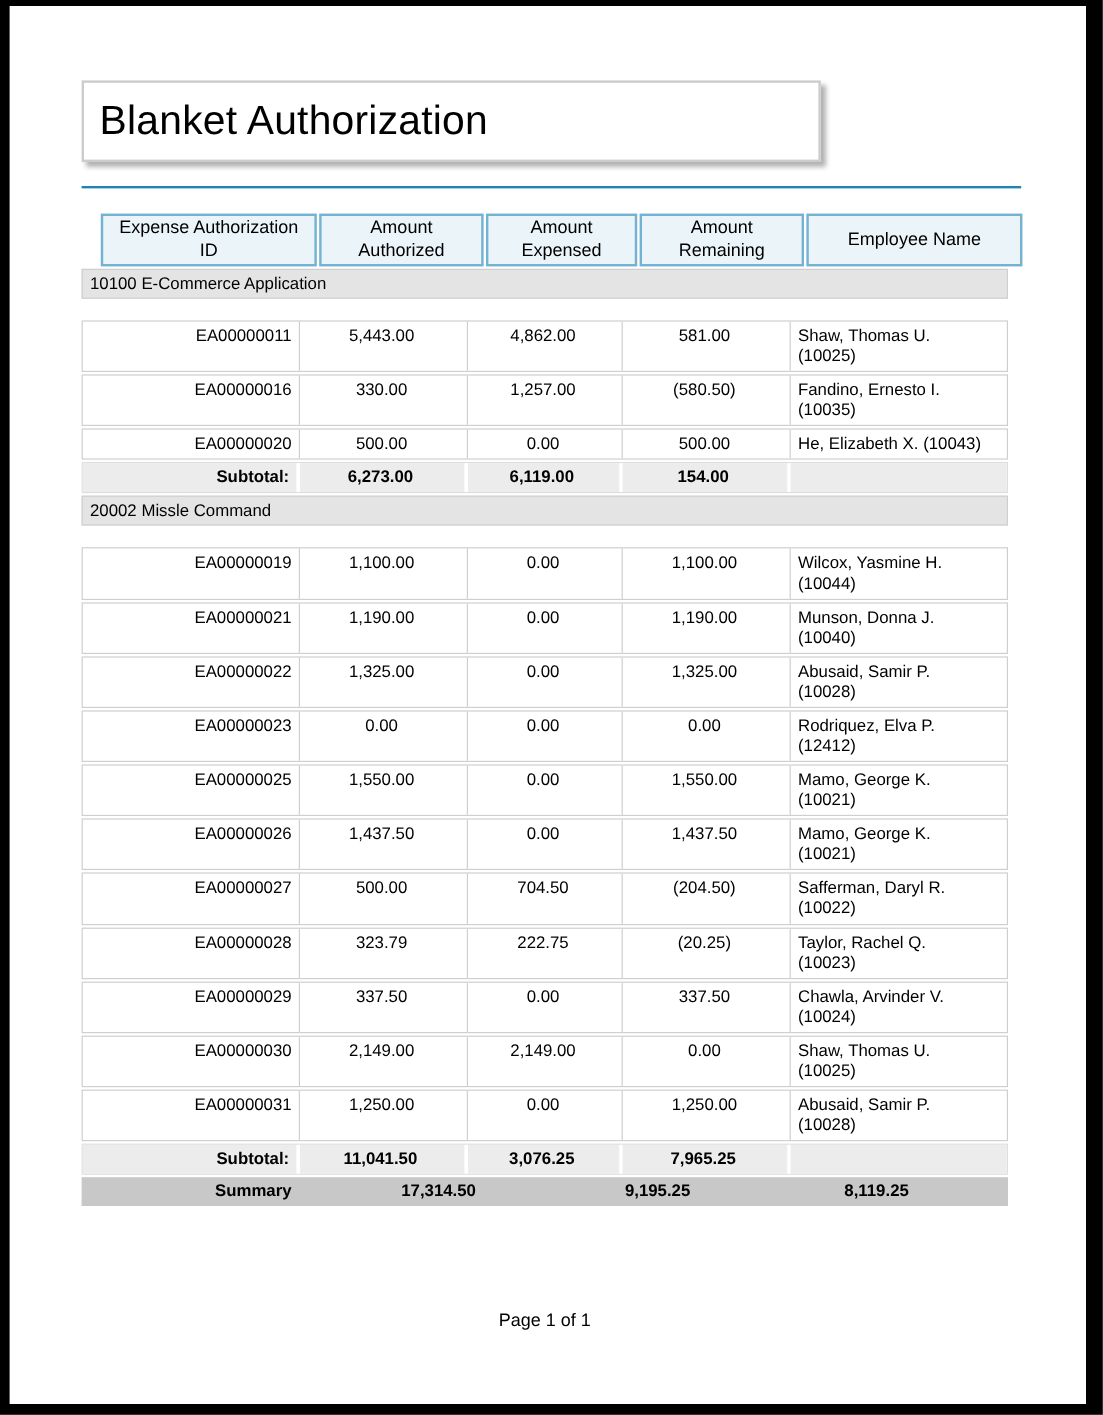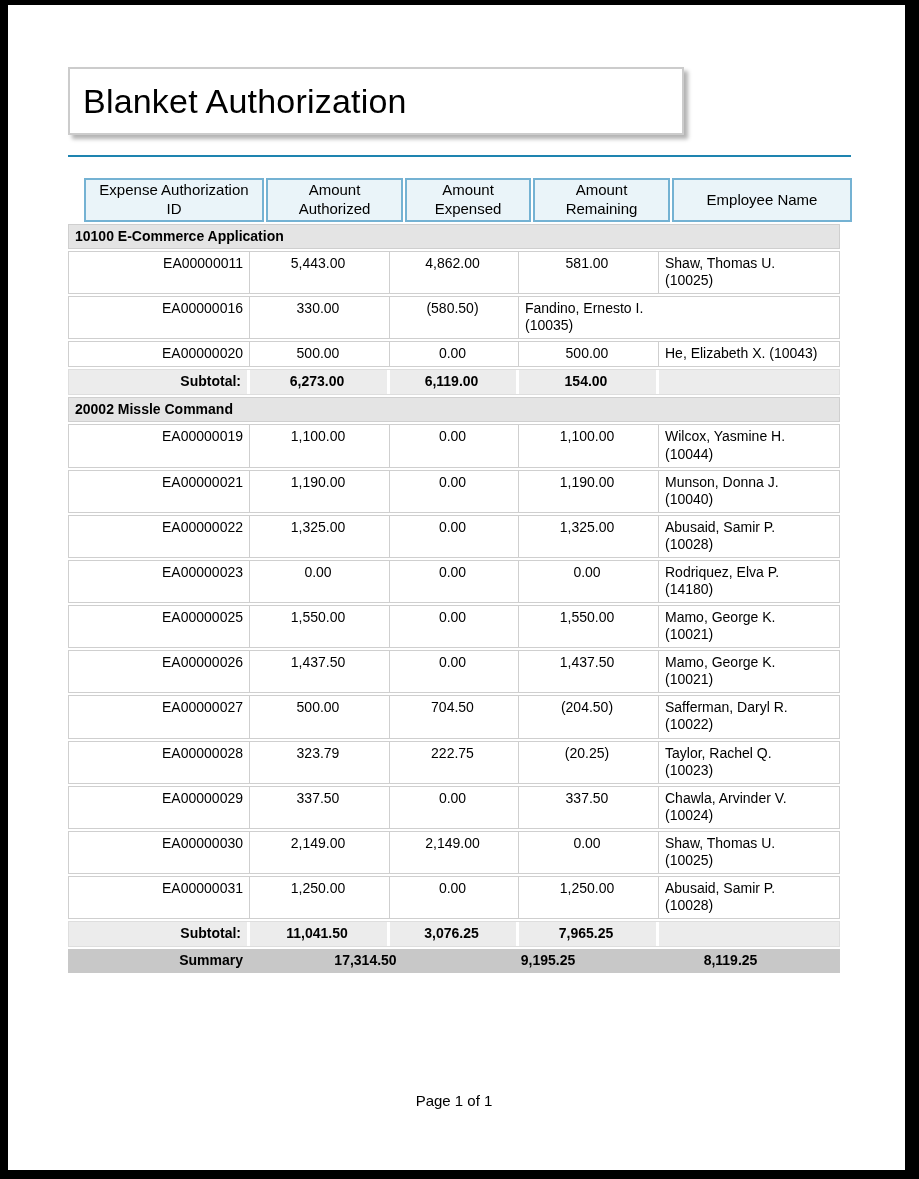--- a/index.html
+++ b/index.html
@@ -45,23 +45,23 @@
     background:var(--header-bg, #eaf4f9);
     border:2px solid var(--header-border, #74b2d3);
     display:flex; align-items:center; justify-content:center;
     text-align:center; white-space:pre-line;
     font-size:15px; line-height:1.25;
   }
   .group-band {
     box-sizing:border-box;
     border:1px solid var(--row-border, #cfcfcf);
     background:var(--group-bg, #e4e4e4);
-    font-weight:bold; font-size:14px;
+    font-weight:normal; font-size:14px;
     padding:3px 6px 4px 6px;
-    margin-bottom:2px;
+    margin-bottom:18px;
   }
   .row {
     display:grid;
     grid-template-columns:181px 140px 129px 140px 180px;
     border:1px solid var(--row-border, #cfcfcf);
     margin-bottom:2px;
     background:#fff;
   }
   .cell {
     box-sizing:border-box;
@@ -128,20 +128,21 @@
           <div class="cell idc">EA00000011</div>
           <div class="cell num">5,443.00</div>
           <div class="cell num">4,862.00</div>
           <div class="cell num">581.00</div>
           <div class="cell emp">Shaw, Thomas U.
 (10025)</div>
         </div>
         <div class="row">
           <div class="cell idc">EA00000016</div>
           <div class="cell num">330.00</div>
+          <div class="cell num">1,257.00</div>
           <div class="cell num">(580.50)</div>
           <div class="cell emp">Fandino, Ernesto I.
 (10035)</div>
         </div>
         <div class="row">
           <div class="cell idc">EA00000020</div>
           <div class="cell num">500.00</div>
           <div class="cell num">0.00</div>
           <div class="cell num">500.00</div>
           <div class="cell emp">He, Elizabeth X. (10043)</div>
@@ -177,21 +178,21 @@
           <div class="cell num">1,325.00</div>
           <div class="cell emp">Abusaid, Samir P.
 (10028)</div>
         </div>
         <div class="row">
           <div class="cell idc">EA00000023</div>
           <div class="cell num">0.00</div>
           <div class="cell num">0.00</div>
           <div class="cell num">0.00</div>
           <div class="cell emp">Rodriquez, Elva P.
-(14180)</div>
+(12412)</div>
         </div>
         <div class="row">
           <div class="cell idc">EA00000025</div>
           <div class="cell num">1,550.00</div>
           <div class="cell num">0.00</div>
           <div class="cell num">1,550.00</div>
           <div class="cell emp">Mamo, George K.
 (10021)</div>
         </div>
         <div class="row">

